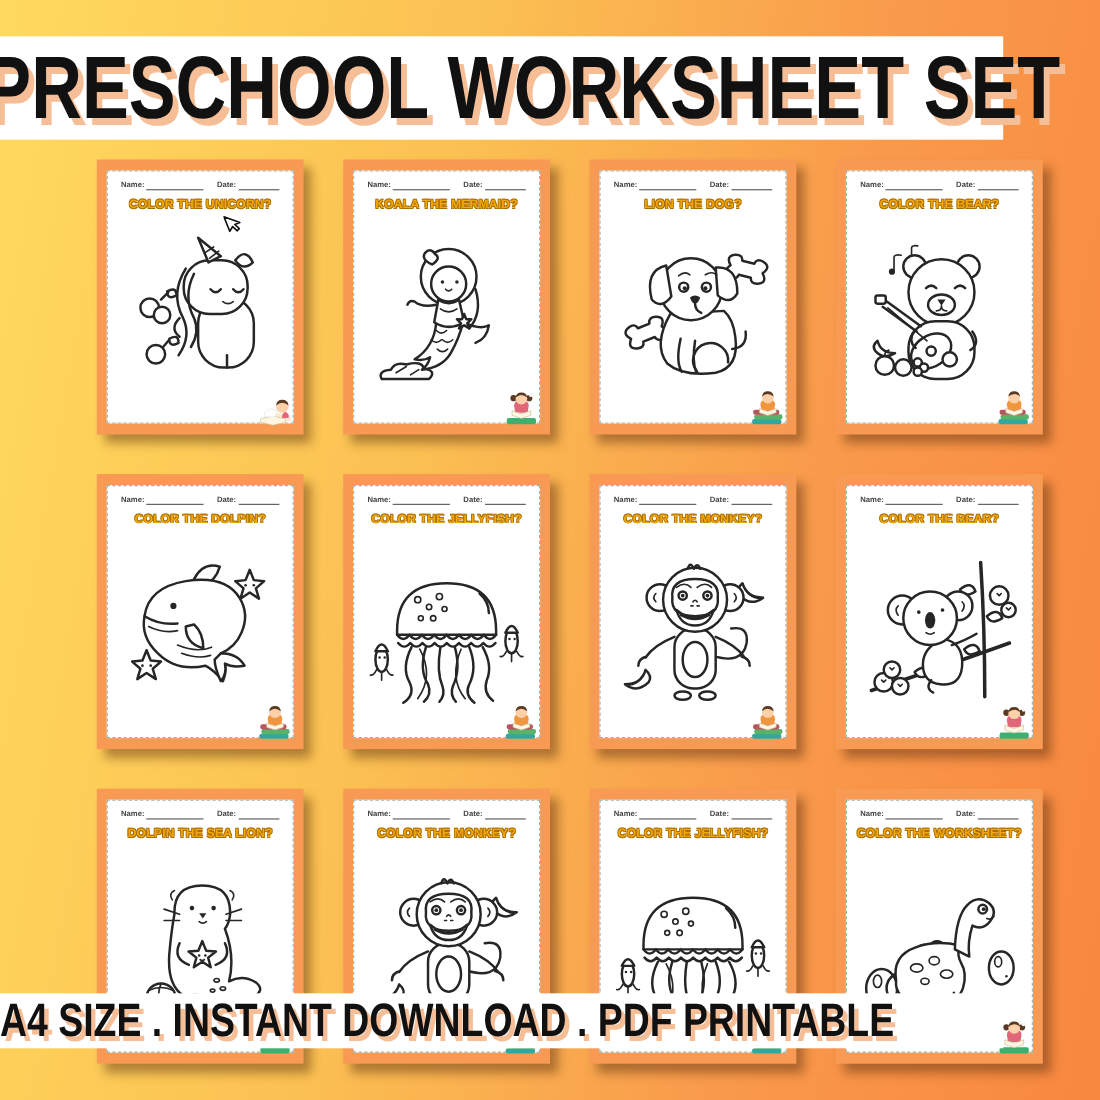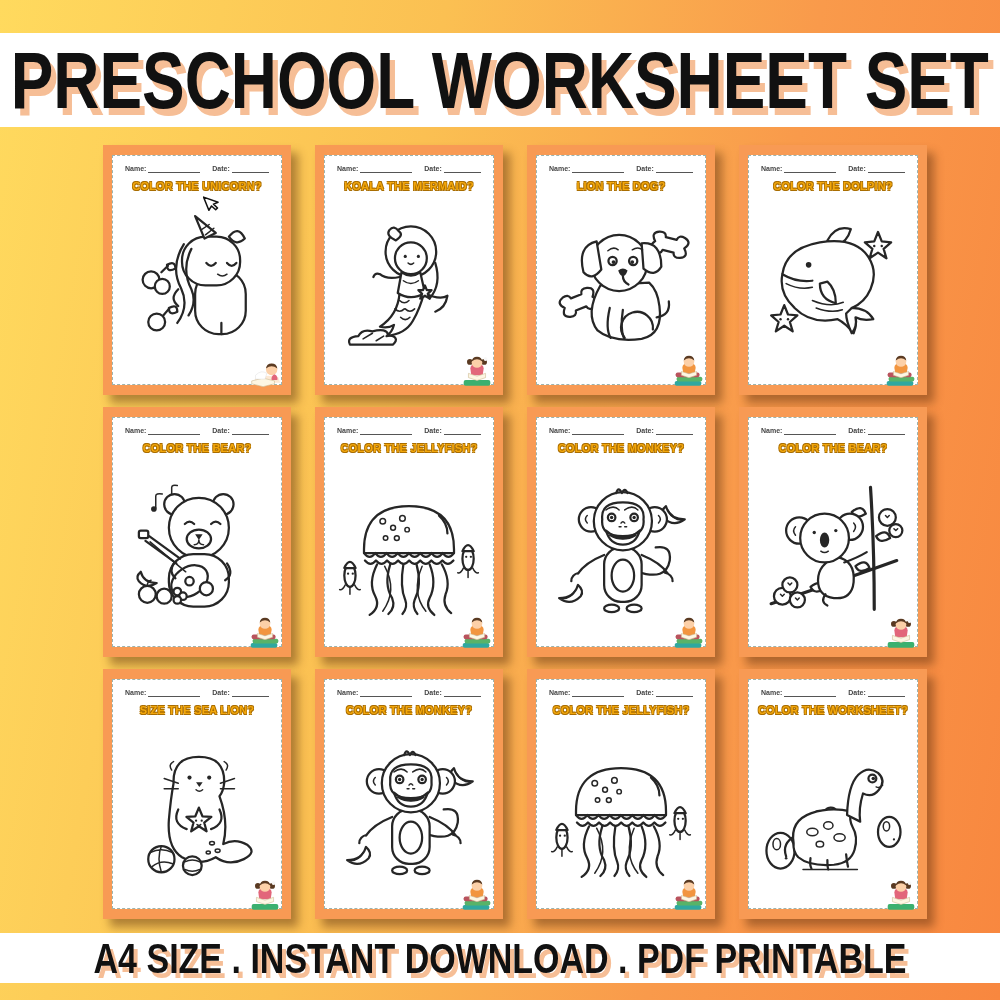--- a/index.html
+++ b/index.html
@@ -2,38 +2,38 @@
 <html><head>
 <meta charset="utf-8">
 <style>
   html,body{margin:0;padding:0;}
   body{
     width:1000px;height:1000px;position:relative;overflow:hidden;
     font-family:"Liberation Sans", sans-serif;
     background:linear-gradient(100deg,#FFDA5E 0%,#FBC052 38%,#F99A4B 70%,#F8873F 100%);
   }
   
-  .banner{position:absolute;left:0;width:1000px;background:#FFFFFF;display:flex;align-items:center;justify-content:center;}
+  .banner{position:absolute;left:0;width:912px;background:#FFFFFF;display:flex;align-items:center;justify-content:flex-start;}
   .banner-top{top:33px;height:94px;}
-  .banner-bottom{top:933px;height:50px;}
+  .banner-bottom{top:903px;height:50px;}
   .banner-title{
     font-weight:bold;font-size:62px;letter-spacing:0px;color:#111;
     white-space:nowrap;transform:scale(1.03,1.3);transform-origin:center;
     text-shadow:5px 5px 0 #F6BE96;
   }
   .banner-foot{
     font-weight:bold;font-size:34px;color:#111;white-space:nowrap;
     transform:scale(1.0,1.25);transform-origin:center;
     text-shadow:4px 4px 0 #F6BE96;
   }
   
   .grid{
-    position:absolute;top:145px;left:103px;
+    position:absolute;top:145px;left:88px;
     display:grid;grid-template-columns:repeat(4,188px);grid-template-rows:repeat(3,250px);
-    column-gap:24px;row-gap:12px;
+    column-gap:24px;row-gap:12px;gap:36px;
   }
   .card{
     background:#F89A54;padding:10px 9px;box-sizing:border-box;
     box-shadow:7px 8px 9px rgba(82,40,10,0.45);
   }
   .page{
     width:100%;height:100%;background:#fff;border:1px dashed #9db4ae;
     box-sizing:border-box;position:relative;display:flex;flex-direction:column;
     padding:9px 7px 3px;
   }
@@ -177,63 +177,20 @@
 <circle cx="78" cy="52" r="30"></circle>
 <path d="M54 29 q-21 5 -14 33 q9 10 19 -3 Z"></path>
 <path d="M102 31 q21 -2 21 25 q-7 12 -19 2 Z"></path>
 <path class="nf thin" d="M66 39 q6 -5 11 -1 M92 38 q6 -4 11 0"></path>
 <circle cx="71" cy="50" r="4.4"></circle>
             <circle class="fl" cx="72" cy="51" r="2"></circle>
 <circle cx="93" cy="50" r="4.4"></circle>
             <circle class="fl" cx="92" cy="51" r="2"></circle>
 <path class="fl" d="M77 60 q5 -4 10 0 q-2 6 -5 6 q-3 0 -5 -6 Z"></path>
 <path class="nf" d="M82 66 q0 6 6 9"></path>
-</svg>
-        </div>
-      <div class="kid"><svg viewBox="0 0 40 34">
-<rect x="5" y="28" width="28" height="5" rx="2" fill="#2fa8a0"></rect>
-<rect x="7" y="23.5" width="27" height="5" rx="2" fill="#58b368"></rect>
-<rect x="6" y="19" width="25" height="5" rx="2" fill="#b9535d"></rect>
-<path d="M13 14 q0 -5 7 -5 q7 0 7 5 l-1 6 h-12 Z" fill="#f2953f"></path>
-<circle cx="20" cy="7.5" r="5.6" fill="#fcd0a8"></circle>
-<path d="M14.4 6.5 q0.6 -5 5.6 -5 q5 0 5.6 5 q-3 -2.4 -5.6 -2.4 q-2.6 0 -5.6 2.4 Z" fill="#5a3a22"></path>
-<path d="M12 18 l8 2.5 8 -2.5 v4 l-8 2.5 -8 -2.5 Z" fill="#fdf6e3" stroke="#c9b98f" stroke-width="0.6"></path>
-</svg></div>
-    </div>
-  </div>
-
-  <div class="card">
-    <div class="page">
-      <div class="namedate">
-        <span class="lbl">Name:</span>
-          <span class="line long"></span>
-        <span class="lbl">Date:</span>
-          <span class="line short"></span>
-      </div>
-      <div class="ws-title">COLOR THE DOLPIN?</div>
-      <div class="art">
-          <svg viewBox="0 0 160 150">
-<g transform="translate(128,34)">
-              <path d="M0,-15 L4,-5 L14,-4 L6,3 L9,13 L0,7 L-9,13 L-6,3 L-14,-4 L-4,-5 Z"></path>
-              <circle class="fl" cx="-4" cy="0" r="1.3"></circle>
-              <circle class="fl" cx="4" cy="0" r="1.3"></circle>
-            </g>
-<g transform="translate(28,112)">
-              <path d="M0,-15 L4,-5 L14,-4 L6,3 L9,13 L0,7 L-9,13 L-6,3 L-14,-4 L-4,-5 Z"></path>
-              <circle class="fl" cx="-4" cy="0" r="1.3"></circle>
-              <circle class="fl" cx="4" cy="0" r="1.3"></circle>
-            </g>
-<path d="M74 28 q9 -17 25 -12 q-4 14 -16 18 Z"></path>
-<path d="M26 64 q4 -28 40 -34 q38 -6 52 16 q10 16 2 34 q-6 14 -20 20 q8 12 2 27 q-9 -11 -17 -15 q-28 6 -46 -12 Q22 84 26 64 Z"></path>
-<path d="M100 100 q16 0 23 12 q-12 2 -19 -2 q2 10 -4 17 q-6 -13 -6 -21 Z"></path>
-<path d="M66 74 q0 17 17 21 q0 -15 -9 -23 Z"></path>
-<circle class="fl" cx="54" cy="54" r="3"></circle>
-<path class="nf" d="M26 64 q15 9 32 7"></path>
-<path class="nf thin" d="M30 74 q14 7 28 4"></path>
-<path class="nf thin" d="M58 92 q19 8 33 2 M62 100 q16 6 28 2"></path>
 </svg>
         </div>
       <div class="kid"><svg viewBox="0 0 40 34">
 <rect x="5" y="28" width="28" height="5" rx="2" fill="#2fa8a0"></rect>
 <rect x="7" y="23.5" width="27" height="5" rx="2" fill="#58b368"></rect>
 <rect x="6" y="19" width="25" height="5" rx="2" fill="#b9535d"></rect>
 <path d="M13 14 q0 -5 7 -5 q7 0 7 5 l-1 6 h-12 Z" fill="#f2953f"></path>
 <circle cx="20" cy="7.5" r="5.6" fill="#fcd0a8"></circle>
 <path d="M14.4 6.5 q0.6 -5 5.6 -5 q5 0 5.6 5 q-3 -2.4 -5.6 -2.4 q-2.6 0 -5.6 2.4 Z" fill="#5a3a22"></path>
 <path d="M12 18 l8 2.5 8 -2.5 v4 l-8 2.5 -8 -2.5 Z" fill="#fdf6e3" stroke="#c9b98f" stroke-width="0.6"></path>
@@ -271,20 +228,63 @@
 <path class="nf thin" d="M30 70 L68 102"></path>
 <circle cx="90" cy="120" r="7"></circle>
 <path class="nf" d="M56 92 q-7 10 1 17 M112 93 q8 12 -2 18"></path>
 <path d="M20 102 q3 12 17 12 q-11 7 -19 -2 q-4 -5 2 -10 Z"></path>
 <circle cx="27" cy="126" r="9"></circle>
             <path class="nf thin" d="M27 117 q0 -5 4 -6"></path>
 <circle cx="45" cy="128" r="8"></circle>
 <circle cx="59" cy="123" r="4"></circle>
             <circle cx="65" cy="128" r="4"></circle>
             <circle cx="59" cy="132" r="4"></circle>
+</svg>
+        </div>
+      <div class="kid"><svg viewBox="0 0 40 34">
+<rect x="5" y="28" width="28" height="5" rx="2" fill="#2fa8a0"></rect>
+<rect x="7" y="23.5" width="27" height="5" rx="2" fill="#58b368"></rect>
+<rect x="6" y="19" width="25" height="5" rx="2" fill="#b9535d"></rect>
+<path d="M13 14 q0 -5 7 -5 q7 0 7 5 l-1 6 h-12 Z" fill="#f2953f"></path>
+<circle cx="20" cy="7.5" r="5.6" fill="#fcd0a8"></circle>
+<path d="M14.4 6.5 q0.6 -5 5.6 -5 q5 0 5.6 5 q-3 -2.4 -5.6 -2.4 q-2.6 0 -5.6 2.4 Z" fill="#5a3a22"></path>
+<path d="M12 18 l8 2.5 8 -2.5 v4 l-8 2.5 -8 -2.5 Z" fill="#fdf6e3" stroke="#c9b98f" stroke-width="0.6"></path>
+</svg></div>
+    </div>
+  </div>
+
+  <div class="card">
+    <div class="page">
+      <div class="namedate">
+        <span class="lbl">Name:</span>
+          <span class="line long"></span>
+        <span class="lbl">Date:</span>
+          <span class="line short"></span>
+      </div>
+      <div class="ws-title">COLOR THE DOLPIN?</div>
+      <div class="art">
+          <svg viewBox="0 0 160 150">
+<g transform="translate(128,34)">
+              <path d="M0,-15 L4,-5 L14,-4 L6,3 L9,13 L0,7 L-9,13 L-6,3 L-14,-4 L-4,-5 Z"></path>
+              <circle class="fl" cx="-4" cy="0" r="1.3"></circle>
+              <circle class="fl" cx="4" cy="0" r="1.3"></circle>
+            </g>
+<g transform="translate(28,112)">
+              <path d="M0,-15 L4,-5 L14,-4 L6,3 L9,13 L0,7 L-9,13 L-6,3 L-14,-4 L-4,-5 Z"></path>
+              <circle class="fl" cx="-4" cy="0" r="1.3"></circle>
+              <circle class="fl" cx="4" cy="0" r="1.3"></circle>
+            </g>
+<path d="M74 28 q9 -17 25 -12 q-4 14 -16 18 Z"></path>
+<path d="M26 64 q4 -28 40 -34 q38 -6 52 16 q10 16 2 34 q-6 14 -20 20 q8 12 2 27 q-9 -11 -17 -15 q-28 6 -46 -12 Q22 84 26 64 Z"></path>
+<path d="M100 100 q16 0 23 12 q-12 2 -19 -2 q2 10 -4 17 q-6 -13 -6 -21 Z"></path>
+<path d="M66 74 q0 17 17 21 q0 -15 -9 -23 Z"></path>
+<circle class="fl" cx="54" cy="54" r="3"></circle>
+<path class="nf" d="M26 64 q15 9 32 7"></path>
+<path class="nf thin" d="M30 74 q14 7 28 4"></path>
+<path class="nf thin" d="M58 92 q19 8 33 2 M62 100 q16 6 28 2"></path>
 </svg>
         </div>
       <div class="kid"><svg viewBox="0 0 40 34">
 <rect x="5" y="28" width="28" height="5" rx="2" fill="#2fa8a0"></rect>
 <rect x="7" y="23.5" width="27" height="5" rx="2" fill="#58b368"></rect>
 <rect x="6" y="19" width="25" height="5" rx="2" fill="#b9535d"></rect>
 <path d="M13 14 q0 -5 7 -5 q7 0 7 5 l-1 6 h-12 Z" fill="#f2953f"></path>
 <circle cx="20" cy="7.5" r="5.6" fill="#fcd0a8"></circle>
 <path d="M14.4 6.5 q0.6 -5 5.6 -5 q5 0 5.6 5 q-3 -2.4 -5.6 -2.4 q-2.6 0 -5.6 2.4 Z" fill="#5a3a22"></path>
 <path d="M12 18 l8 2.5 8 -2.5 v4 l-8 2.5 -8 -2.5 Z" fill="#fdf6e3" stroke="#c9b98f" stroke-width="0.6"></path>
@@ -444,21 +444,21 @@
   </div>
 
   <div class="card">
     <div class="page">
       <div class="namedate">
         <span class="lbl">Name:</span>
           <span class="line long"></span>
         <span class="lbl">Date:</span>
           <span class="line short"></span>
       </div>
-      <div class="ws-title">SIZE THE SEA LION?</div>
+      <div class="ws-title">DOLPIN THE SEA LION?</div>
       <div class="art">
           <svg viewBox="0 0 160 150">
 <path d="M55 48 q-1 -28 27 -28 q28 0 27 28 q-1 9 -5 14 q10 27 4 51 q13 -7 26 1 q10 8 -4 15 q-16 8 -30 -2 q-18 10 -36 0 q-16 -10 -14 -40 q2 -23 5 -39 Z"></path>
 <path class="nf thin" d="M53 34 q-4 -6 2 -9 M111 34 q4 -6 -2 -9"></path>
 <circle class="fl" cx="72" cy="42" r="2.2"></circle>
             <circle class="fl" cx="93" cy="42" r="2.2"></circle>
 <path class="fl" d="M79 47 h7 l-3.5 5 Z"></path>
 <path class="nf thin" d="M79 55 q3.5 3 7 0"></path>
 <path class="nf thin" d="M60 48 l-15 -5 M60 54 l-15 0 M105 48 l15 -5 M105 54 l15 0"></path>
 <path class="nf" d="M60 76 q-7 15 9 21 M104 76 q7 15 -9 21"></path>

